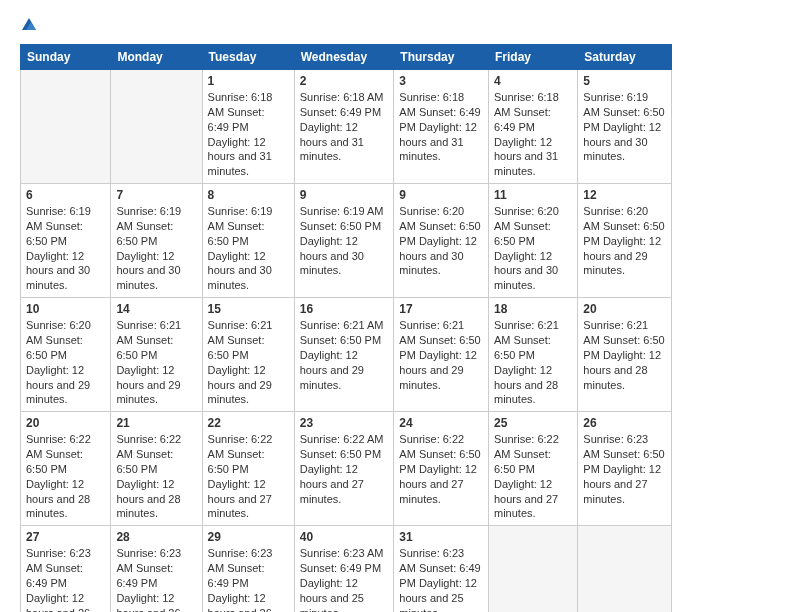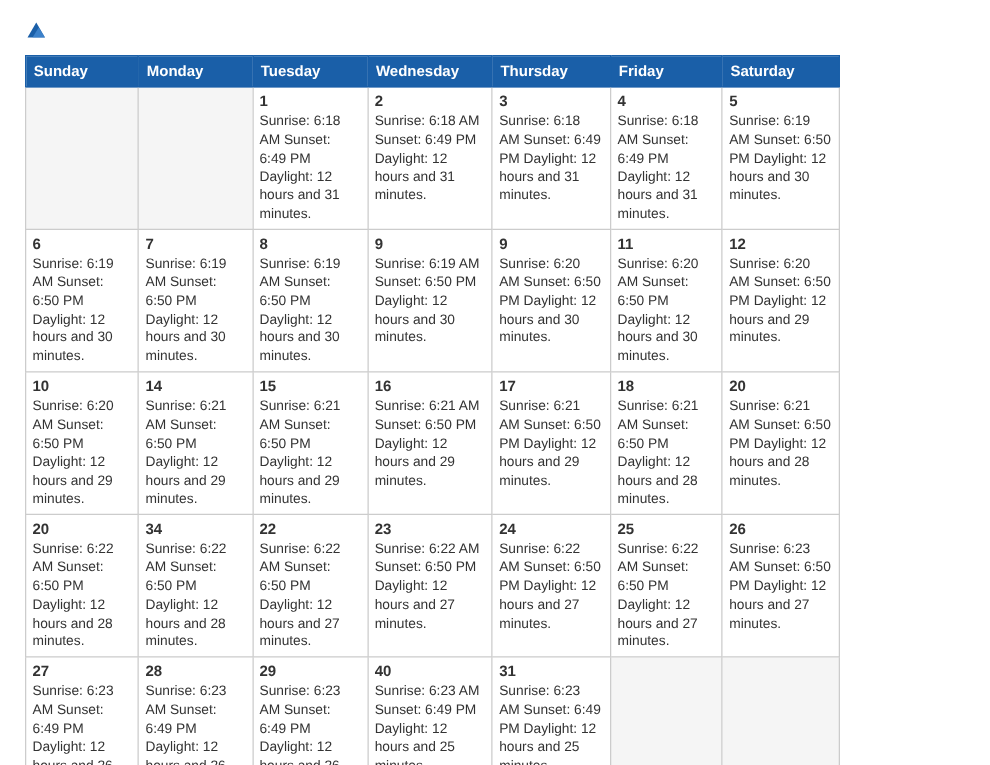--- a/index.html
+++ b/index.html
@@ -252,21 +252,21 @@
           </td>
         </tr>
         <tr>
           <td>
             <div class="day-num">20</div>
             <div class="day-info">Sunrise: 6:22 AM
 Sunset: 6:50 PM
 Daylight: 12 hours and 28 minutes.</div>
           </td>
           <td>
-            <div class="day-num">34</div>
+            <div class="day-num">21</div>
             <div class="day-info">Sunrise: 6:22 AM
 Sunset: 6:50 PM
 Daylight: 12 hours and 28 minutes.</div>
           </td>
           <td>
             <div class="day-num">22</div>
             <div class="day-info">Sunrise: 6:22 AM
 Sunset: 6:50 PM
 Daylight: 12 hours and 27 minutes.</div>
           </td>

